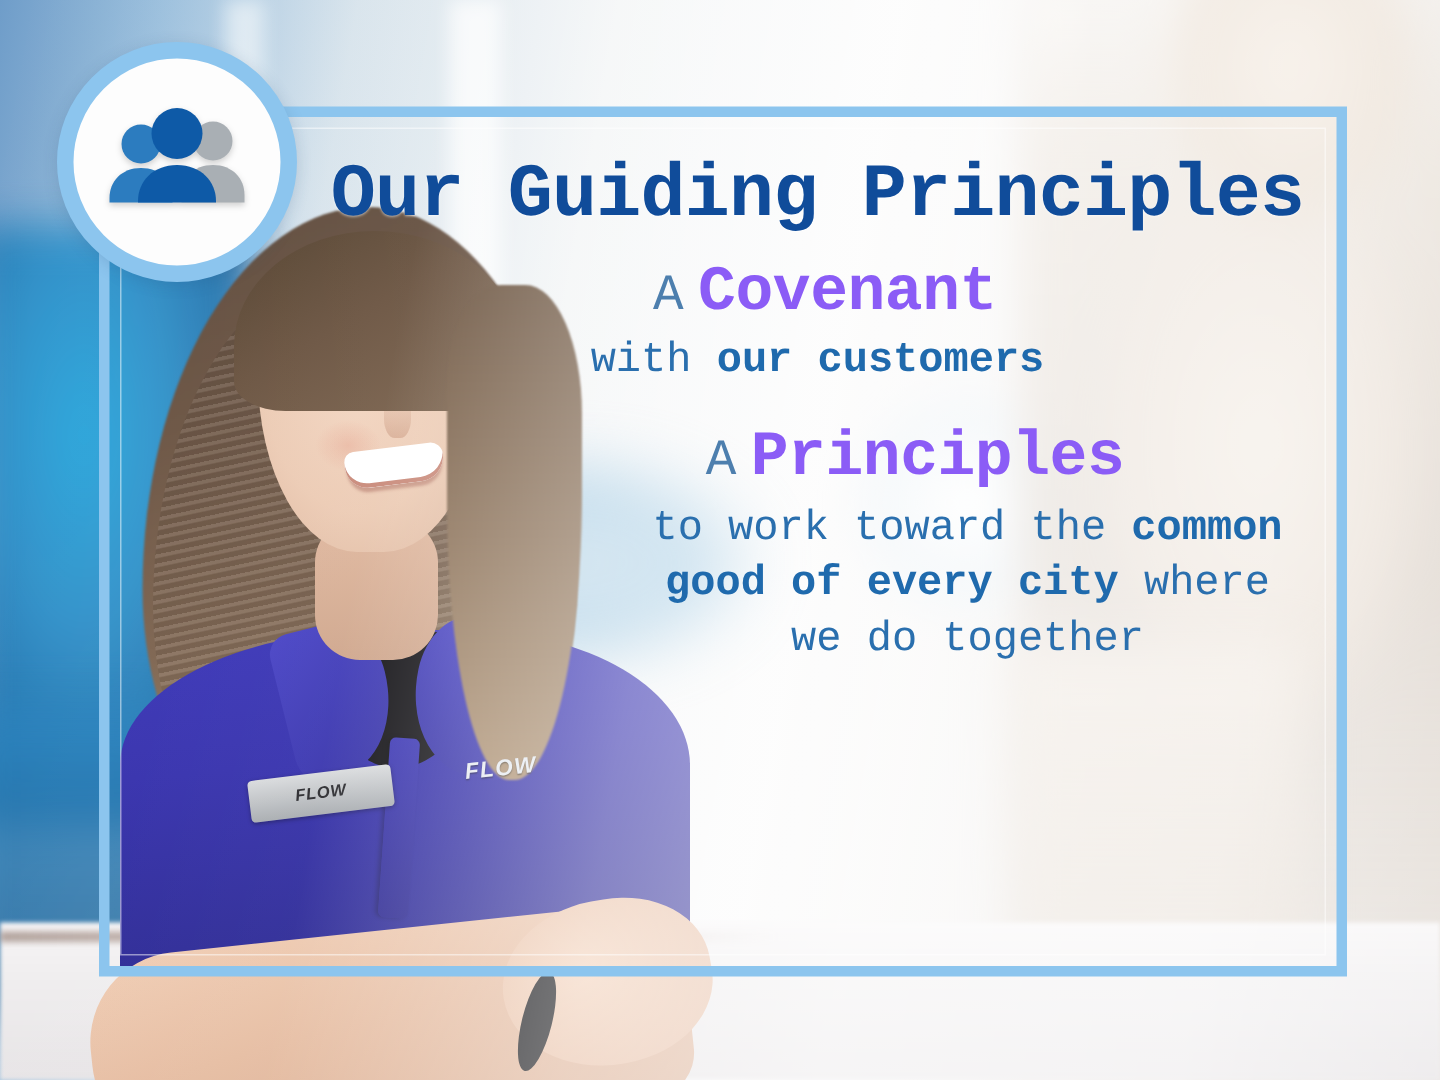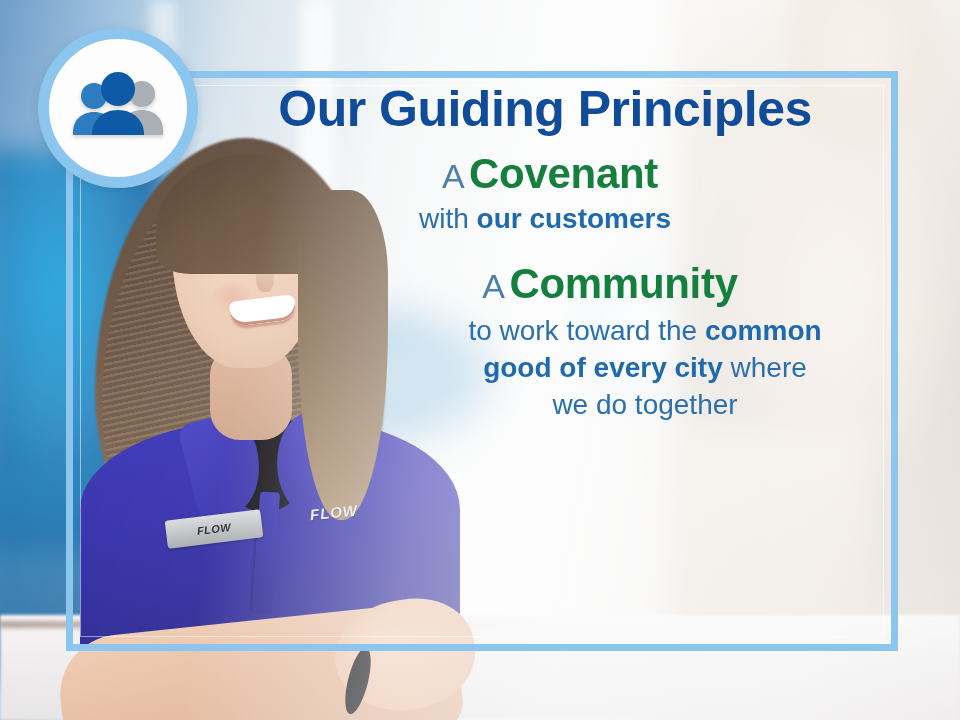--- a/index.html
+++ b/index.html
@@ -127,28 +127,28 @@
     border:1px solid rgba(255,255,255,.5);box-sizing:border-box;}
 
   
   .badge-circle{position:absolute;left:38px;top:28px;width:160px;height:160px;border-radius:50%;
     background:#fdfdfd;border:11px solid #8cc5ee;box-sizing:border-box;
     display:flex;align-items:center;justify-content:center;
     box-shadow:0 2px 10px rgba(40,80,120,.18);}
   .badge-circle svg{display:block;filter:drop-shadow(0 2px 2px rgba(0,0,0,.18));}
 
   
-  .content{position:absolute;left:200px;top:82px;width:690px;text-align:center;}
+  .content{position:absolute;left:200px;top:104px;width:690px;text-align:center;font-family:Liberation Mono, monospace;}
   .title{font-size:50px;font-weight:bold;color:#104c9a;letter-spacing:-.5px;line-height:1.08;
     margin:0 0 14px 0;text-shadow:0 1px 2px rgba(255,255,255,.6);}
 
   .principle{margin:0 0 2px 0;}
   .p-head{line-height:1.12;white-space:nowrap;}
   .p-article{font-size:34px;font-weight:normal;color:#4d7fae;}
-  .p-word{font-size:42px;font-weight:bold;color:#15803d;letter-spacing:-.3px;}
+  .p-word{font-size:42px;font-weight:bold;color:#8b5cf6;letter-spacing:-.3px;}
   .p-sub{font-size:28px;color:#2a6fae;line-height:1.32;font-weight:normal;}
   .p-sub b{font-weight:bold;color:#1f6aad;}
 
   .row-covenant{margin-top:8px;}
   .row-covenant .p-head{margin-left:10px;}
   .row-covenant .p-sub{margin-top:4px;}
 
   .row-community{margin-top:22px;}
   .row-community .p-head{margin-left:68px;}
   .row-community .p-sub{margin-top:5px;margin-left:92px;font-size:24px;}
@@ -236,21 +236,21 @@
       </div>
       <div class="p-sub">
           <div><span>with </span><b>our customers</b></div>
         </div>
     </div>
 
 
     <div class="principle row-commitment">
       <div class="p-head">
         <span class="p-article">A</span>
-        <span class="p-word">Community</span>
+        <span class="p-word">Principles</span>
       </div>
       <div class="p-sub">
           <div><span>to work toward the </span><b>common</b></div>
           <div><b>good of every city</b><span> where</span></div>
           <div><span>we do together</span></div>
         </div>
     </div>
 
   </div>
 </div>

